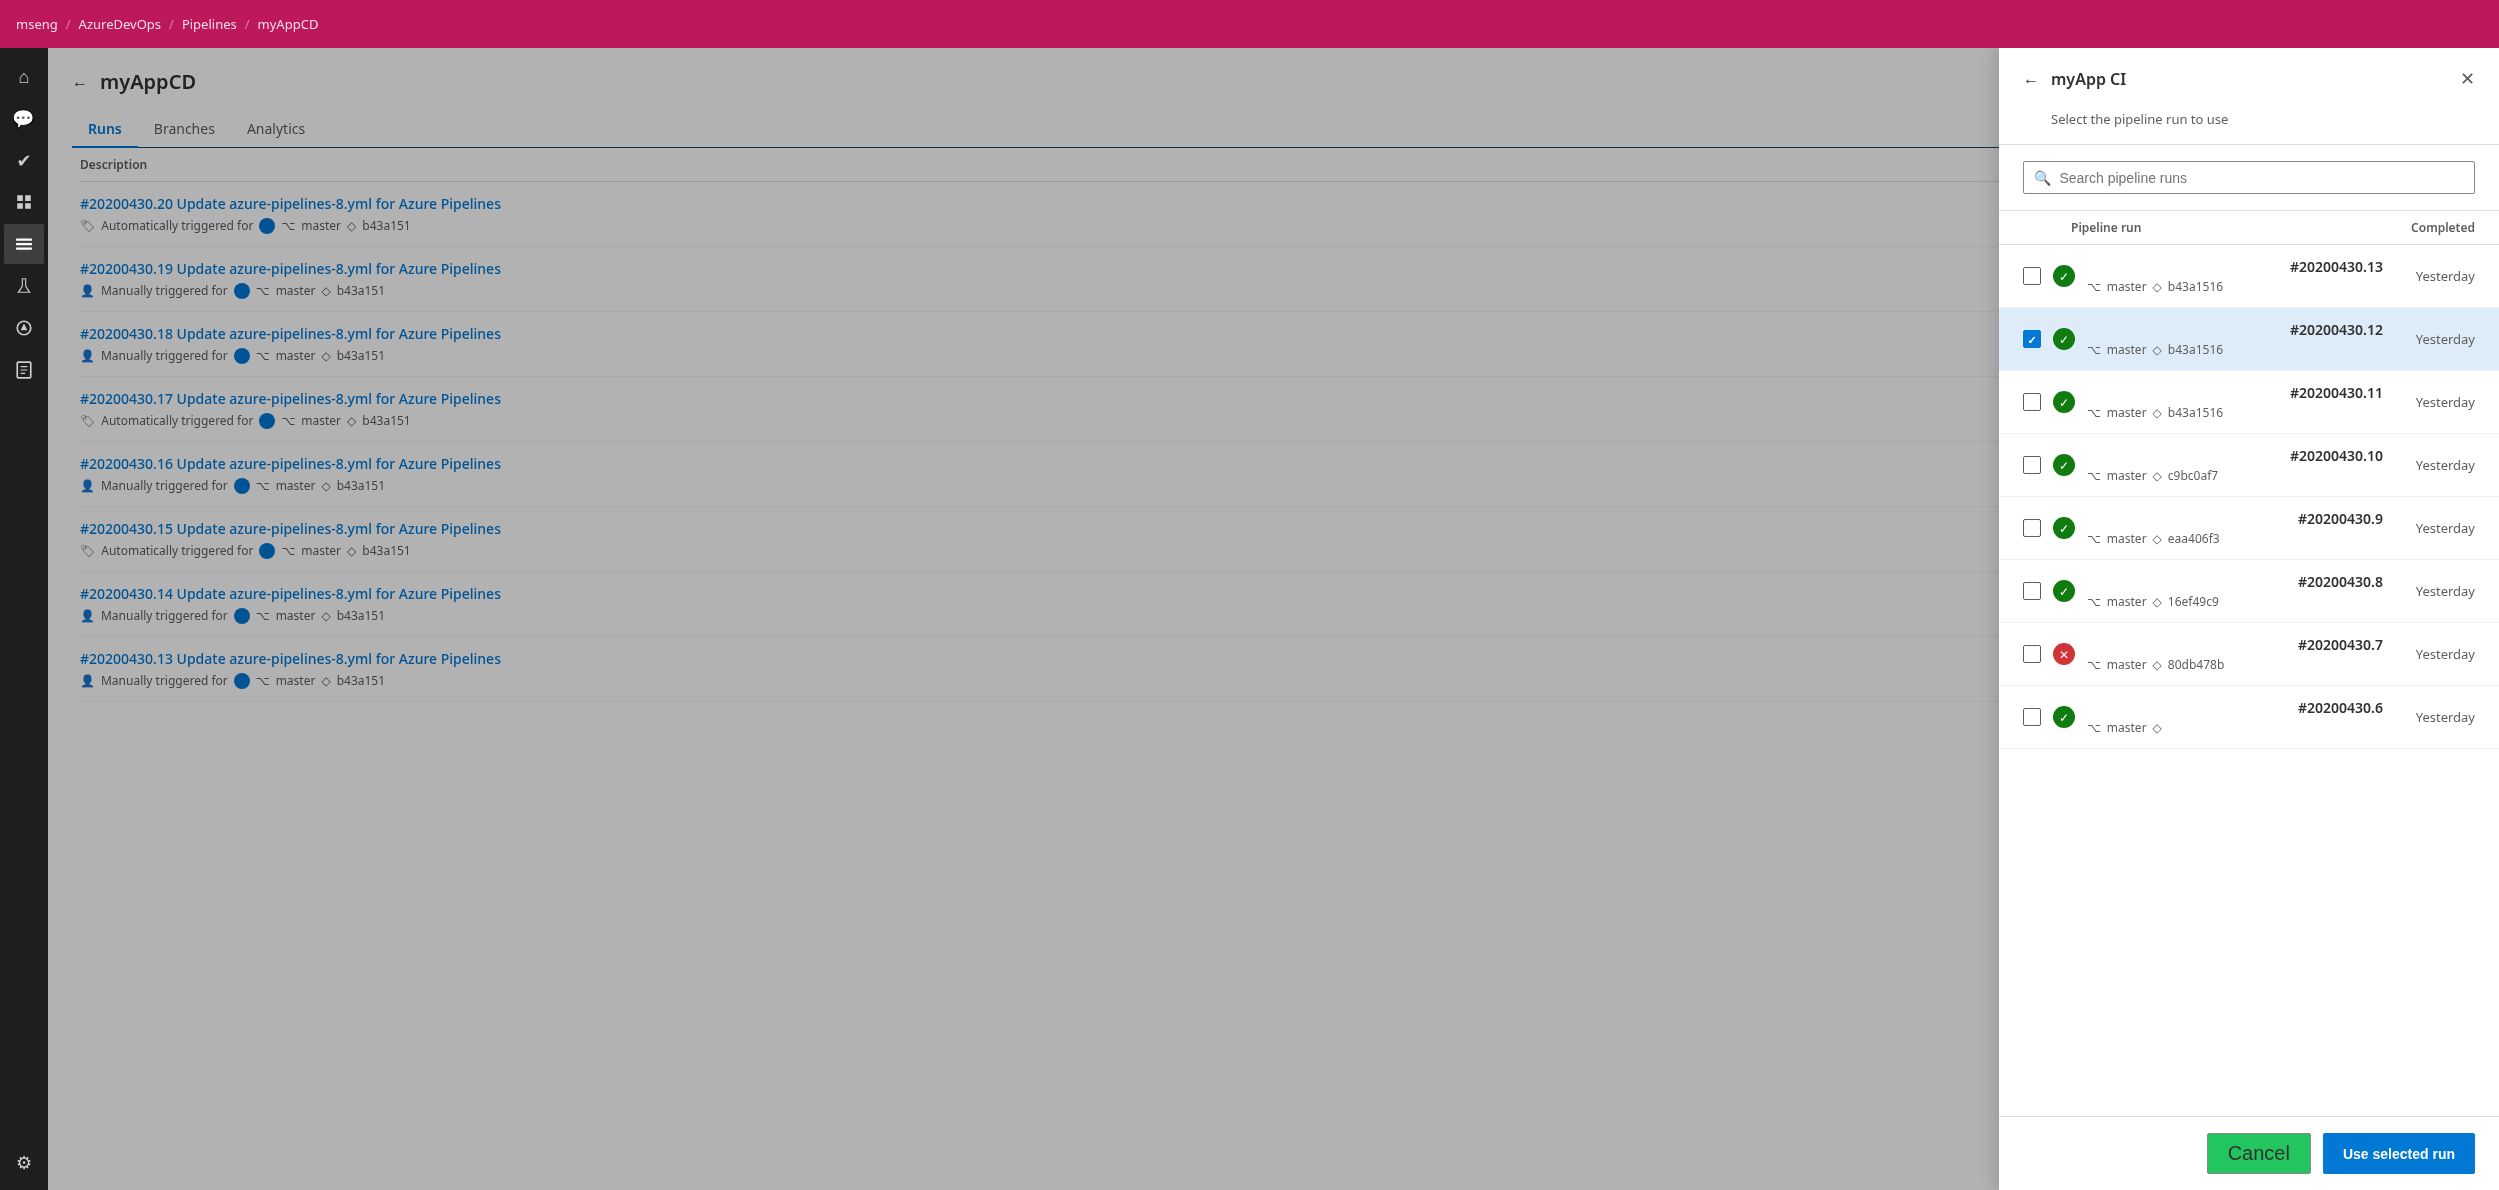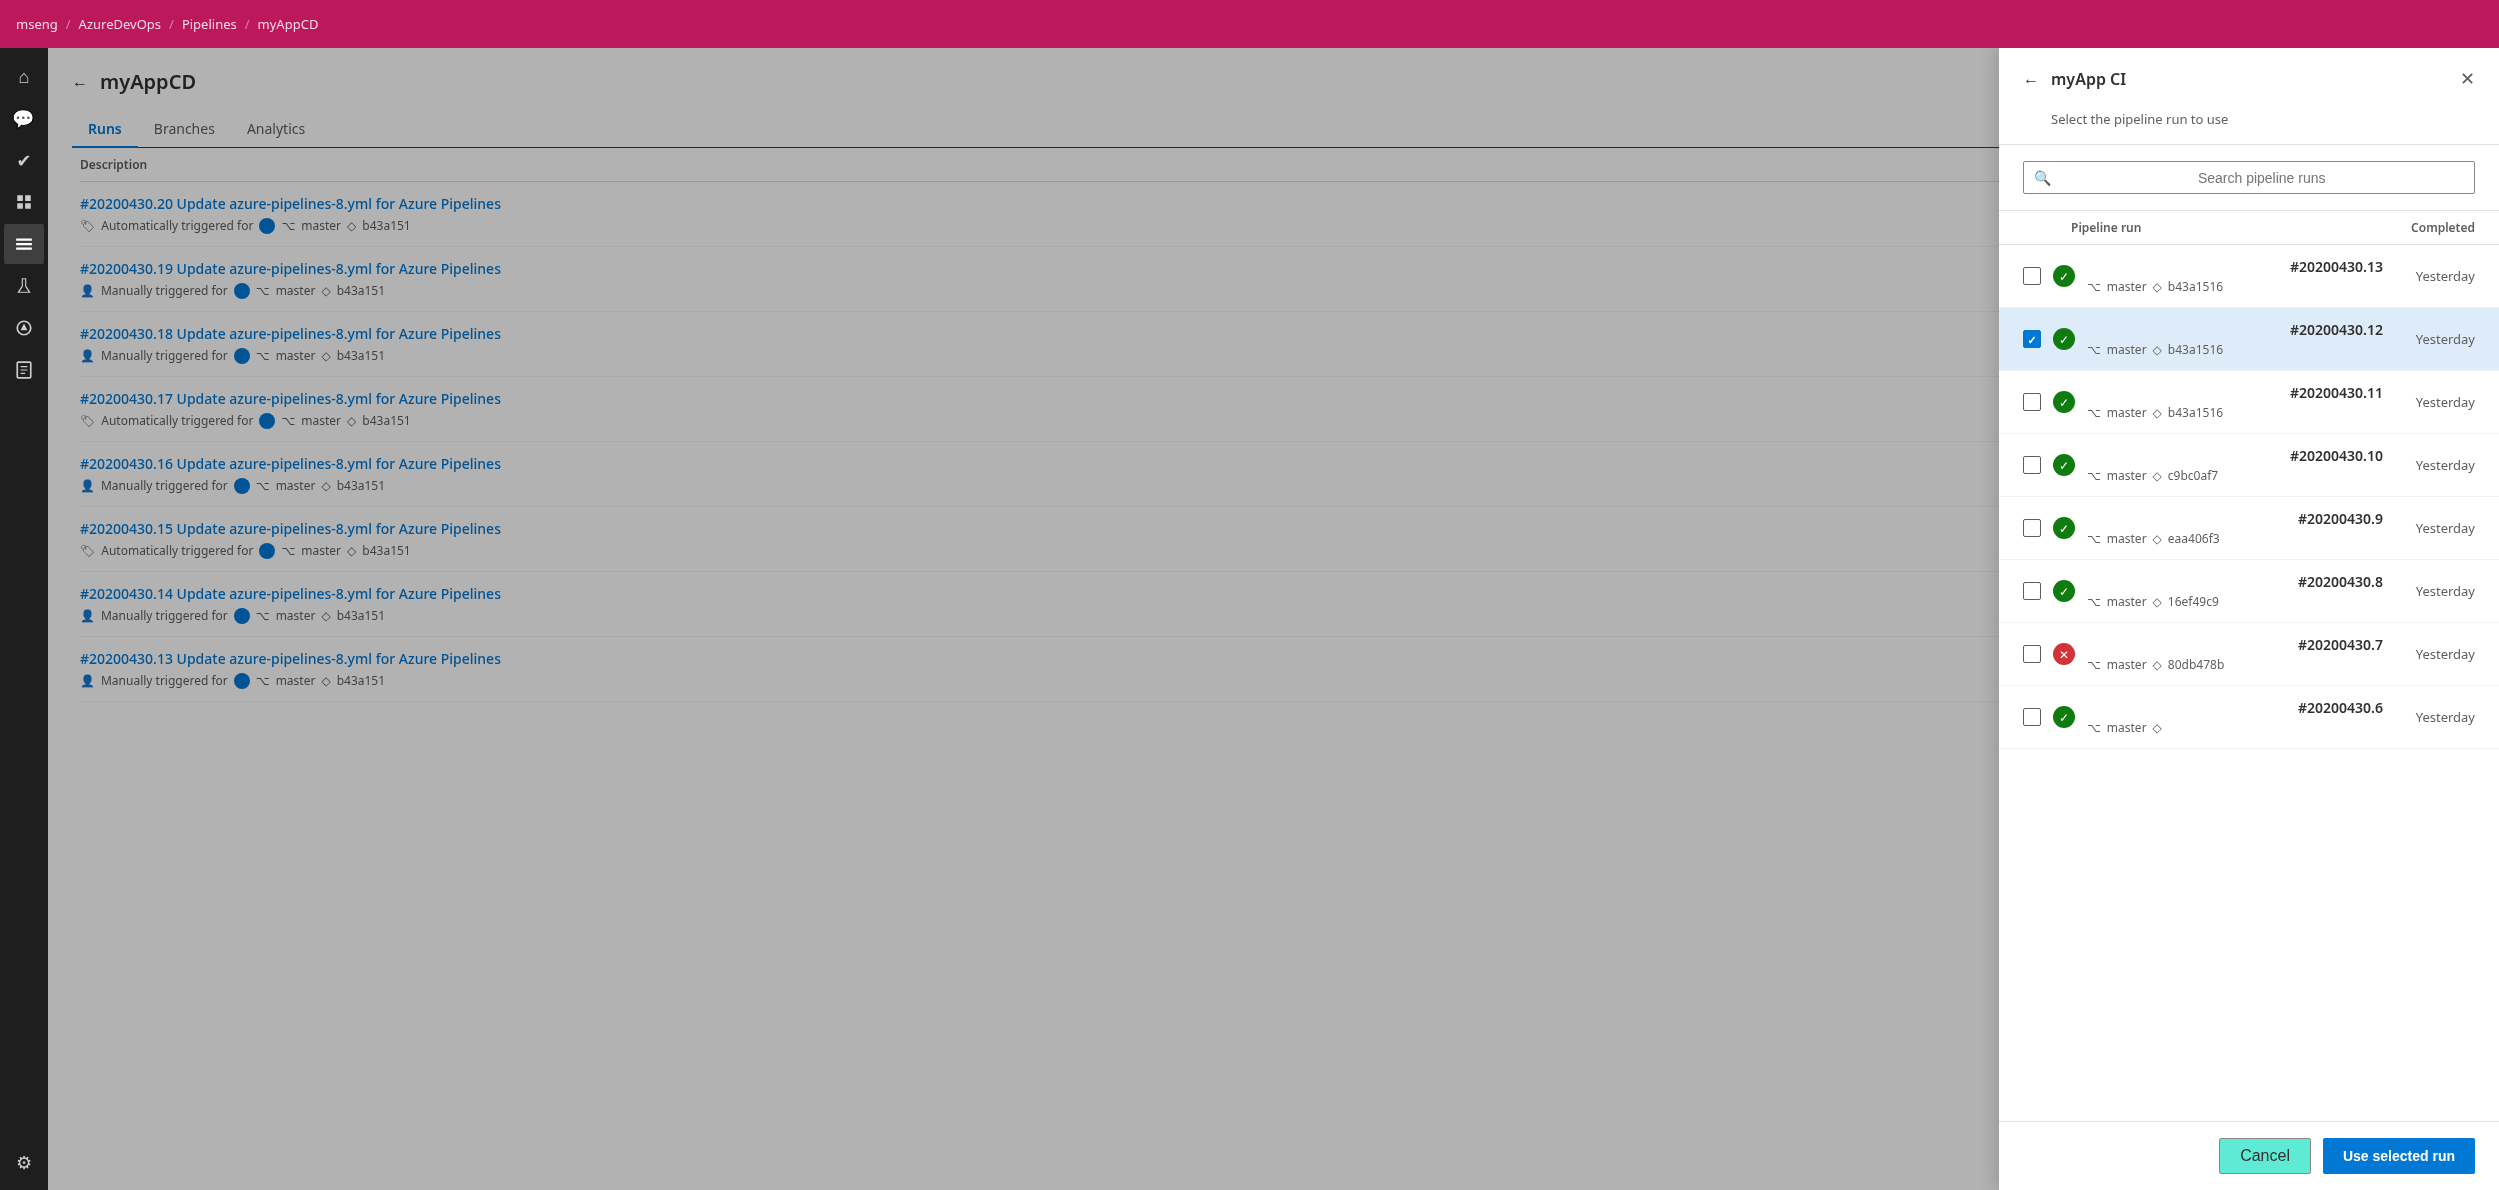--- a/index.html
+++ b/index.html
@@ -228,21 +228,20 @@
       padding: 6px 10px;
       gap: 8px;
     }
     .search-icon-inner { color: #605e5c; font-size: 14px; }
     .search-input {
       border: none;
       outline: none;
       font-size: 14px;
       flex: 1;
       color: #0f172a;
-      text-align: center;
     }
 
     
     .modal-list-header {
       display: flex;
       padding: 8px 24px;
       font-size: 12px;
       font-weight: 600;
       color: #605e5c;
       border-bottom: 1px solid #e1dfdd;
@@ -321,25 +320,25 @@
     .modal-footer {
       padding: 16px 24px;
       border-top: 1px solid #e1dfdd;
       display: flex;
       justify-content: flex-end;
       gap: 12px;
     }
     .btn-cancel {
       padding: 8px 20px;
       border: 1px solid #8a8886;
-      background: #5eead4;
+      background: #22c55e;
       color: #323130;
       border-radius: 2px;
       cursor: pointer;
-      font-size: 16px;
+      font-size: 20px;
     }
     .btn-primary {
       padding: 8px 20px;
       border: none;
       background: #0078d4;
       color: #fff;
       border-radius: 2px;
       cursor: pointer;
       font-size: 14px;
       font-weight: 600;

